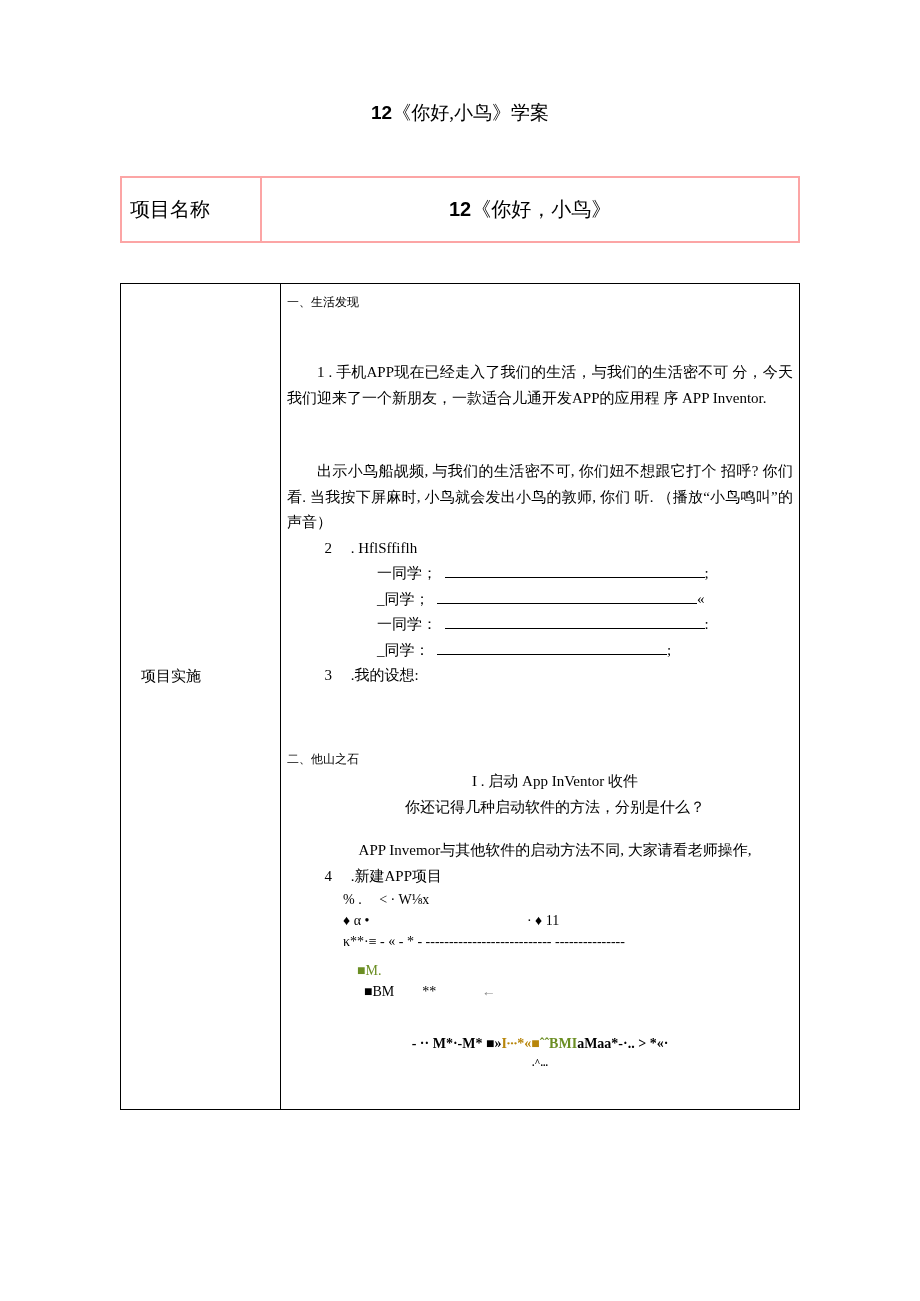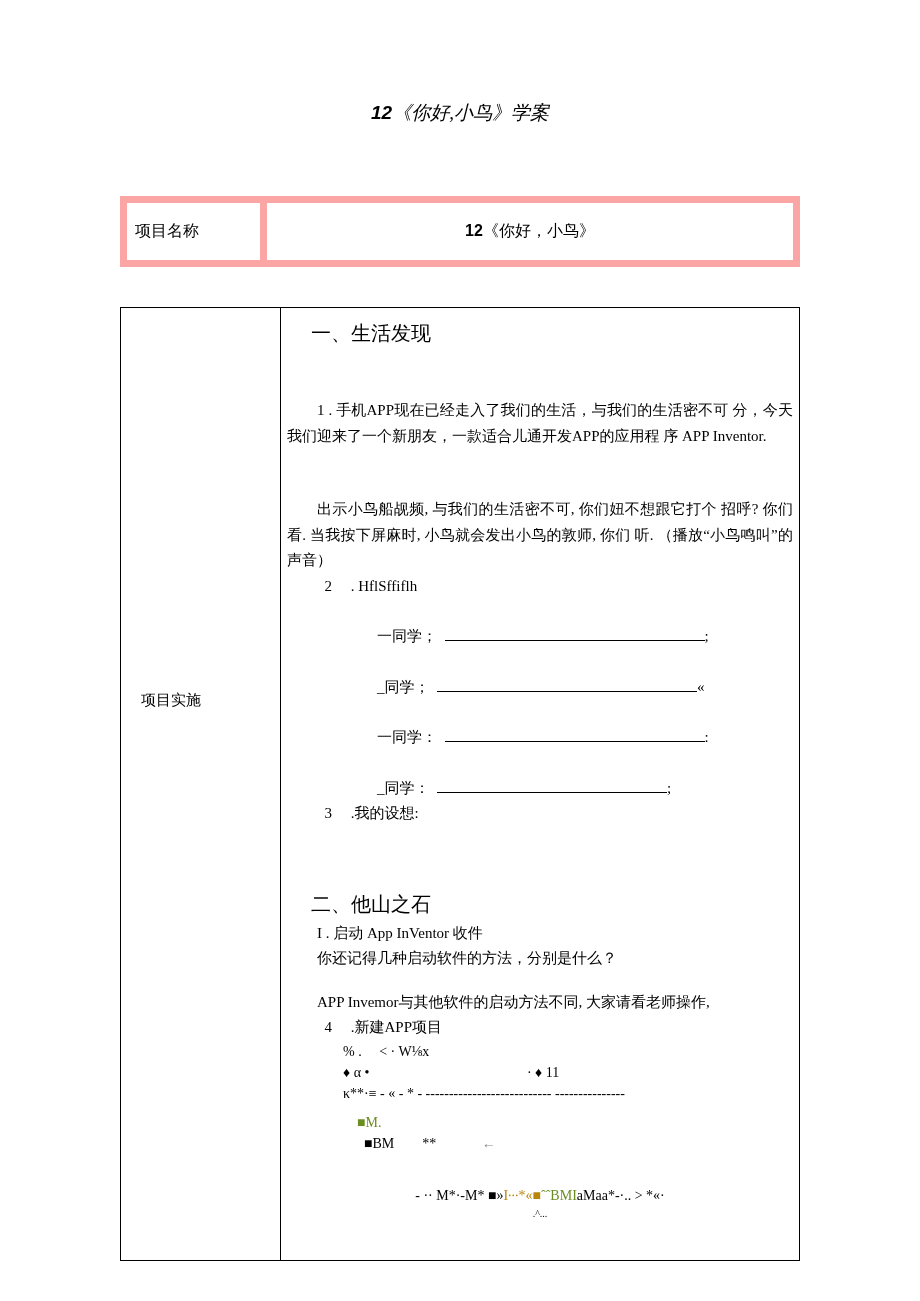--- a/index.html
+++ b/index.html
@@ -10,37 +10,36 @@
       height: 1301px;
       position: relative;
       color: #000;
     }
     .page {
       padding: 100px 120px 40px 120px;
     }
     .doc-title {
       text-align: center;
       font-size: 19px;
-      margin-bottom: 70px;
+      margin-bottom: 50px;
       font-family: "SimSun", serif;
-      font-style: italic;
     }
     .doc-title .num {
       font-family: Arial, sans-serif;
       font-weight: bold;
     }
     table.info-table {
       border-collapse: collapse;
       width: 100%;
       margin-bottom: 40px;
     }
     table.info-table td {
-      border: 7px solid #fca5a5;
+      border: 2px solid #fca5a5;
       padding: 18px 8px;
-      font-size: 16px;
+      font-size: 20px;
     }
     .label-cell { width: 140px; }
     .title-cell { text-align: center; }
     .section-label {
       font-size: 18px;
       margin: 10px 0 25px 0;
     }
     table.main-table {
       border-collapse: collapse;
       width: 100%;
@@ -54,52 +53,52 @@
     .left-col {
       width: 160px;
       padding-top: 380px;
       padding-left: 20px;
       font-size: 18px;
     }
     .right-col {
       padding: 8px 6px;
     }
     .heading {
-      font-size: 20px;
-      margin-left: 24px;
+      font-size: 12px;
     }
     .indent1 { text-indent: 2em; margin-top: 48px; }
     .fill-line {
       display: inline-block;
       border-bottom: 1px solid #000;
       min-width: 260px;
       height: 1.1em;
       vertical-align: baseline;
     }
-    .list-row { padding-left: 6em; margin-top: 25px; }
+    .list-row { padding-left: 6em; }
     .num-item { padding-left: 2.5em; }
-    .sub-indent { padding-left: 2em; }
+    .sub-indent { padding-left: 2em; text-align: center; }
     .green { color: #6b8e23; }
     .orange { color: #b8860b; }
     .pale { color: #888; }
     .sp2 { margin-top: 18px; }
     .sp3 { margin-top: 60px; }
     .diagram-area {
       padding-left: 4em;
       font-family: "Times New Roman", serif;
       font-size: 14px;
       line-height: 1.5;
     }
     .diag-row { white-space: pre; }
     .ml-box { margin-left: 1em; }
     .center-garble {
       text-align: center;
       margin-top: 30px;
       font-family: "Times New Roman", serif;
       font-size: 14px;
+      font-weight: bold;
     }
     .bottom-note {
       text-align: center;
       font-size: 13px;
       color: #aaa;
       margin-top: 30px;
     }
   </style>
 </head>
 <body>

